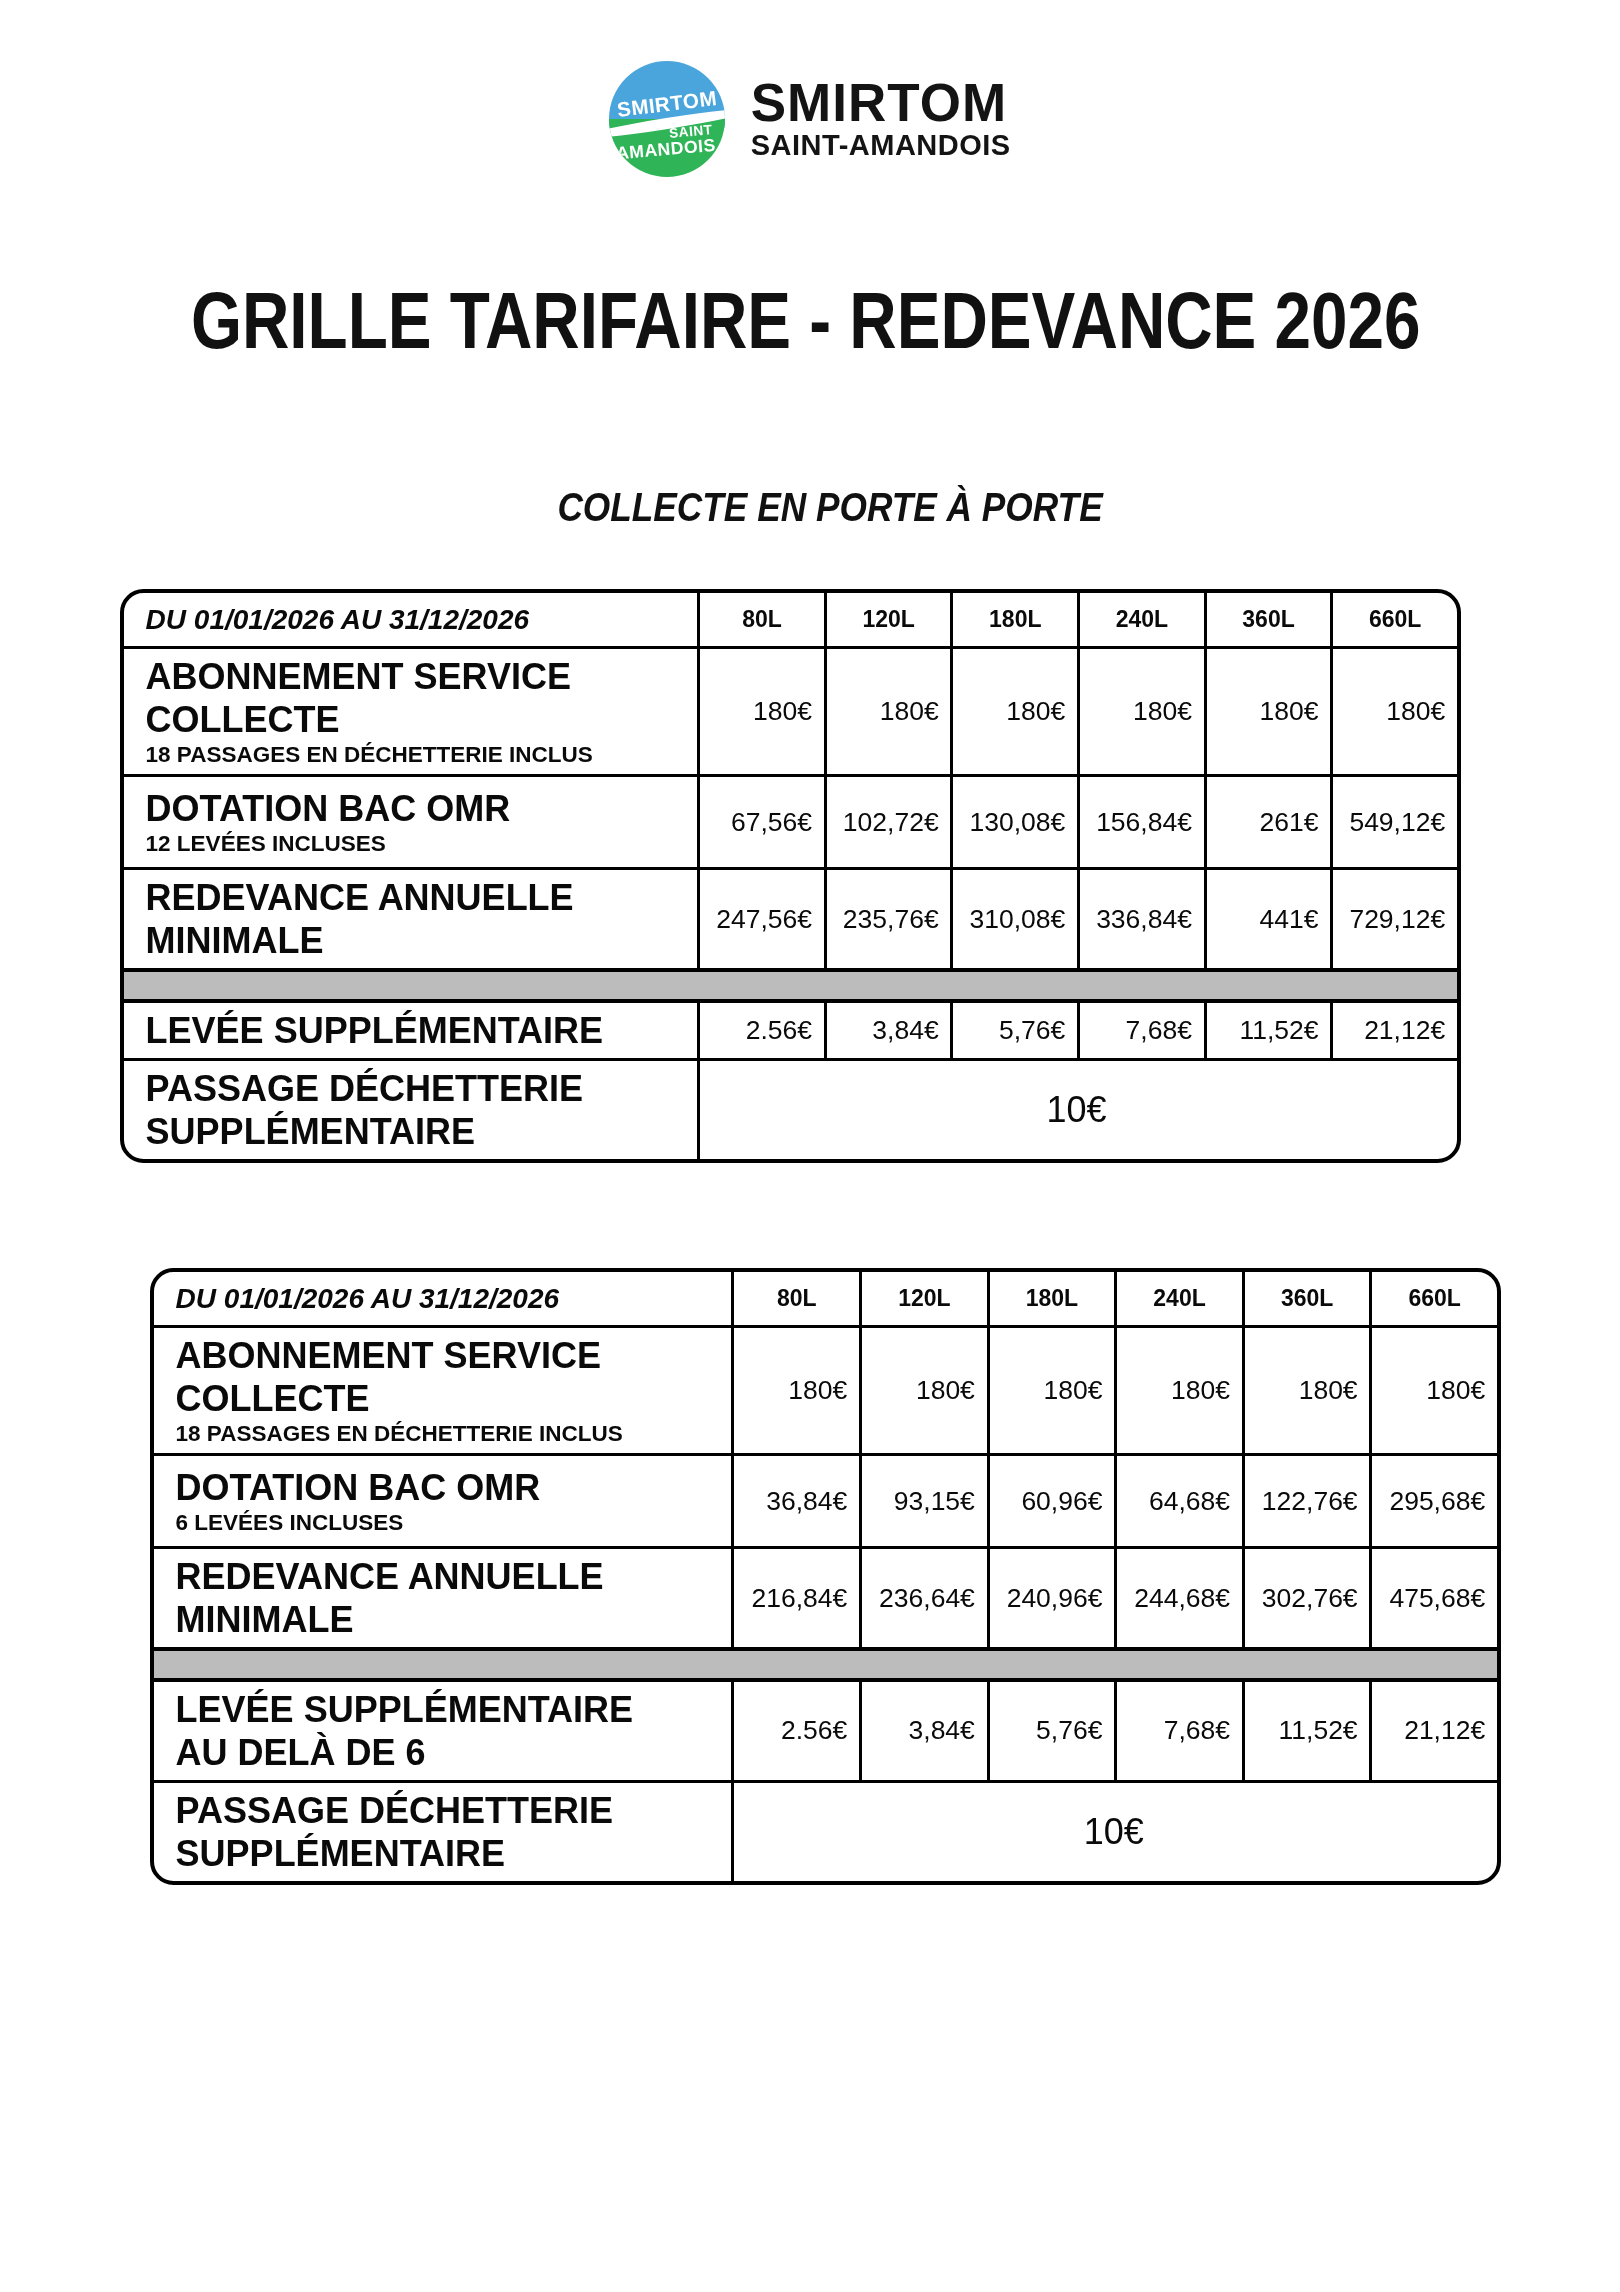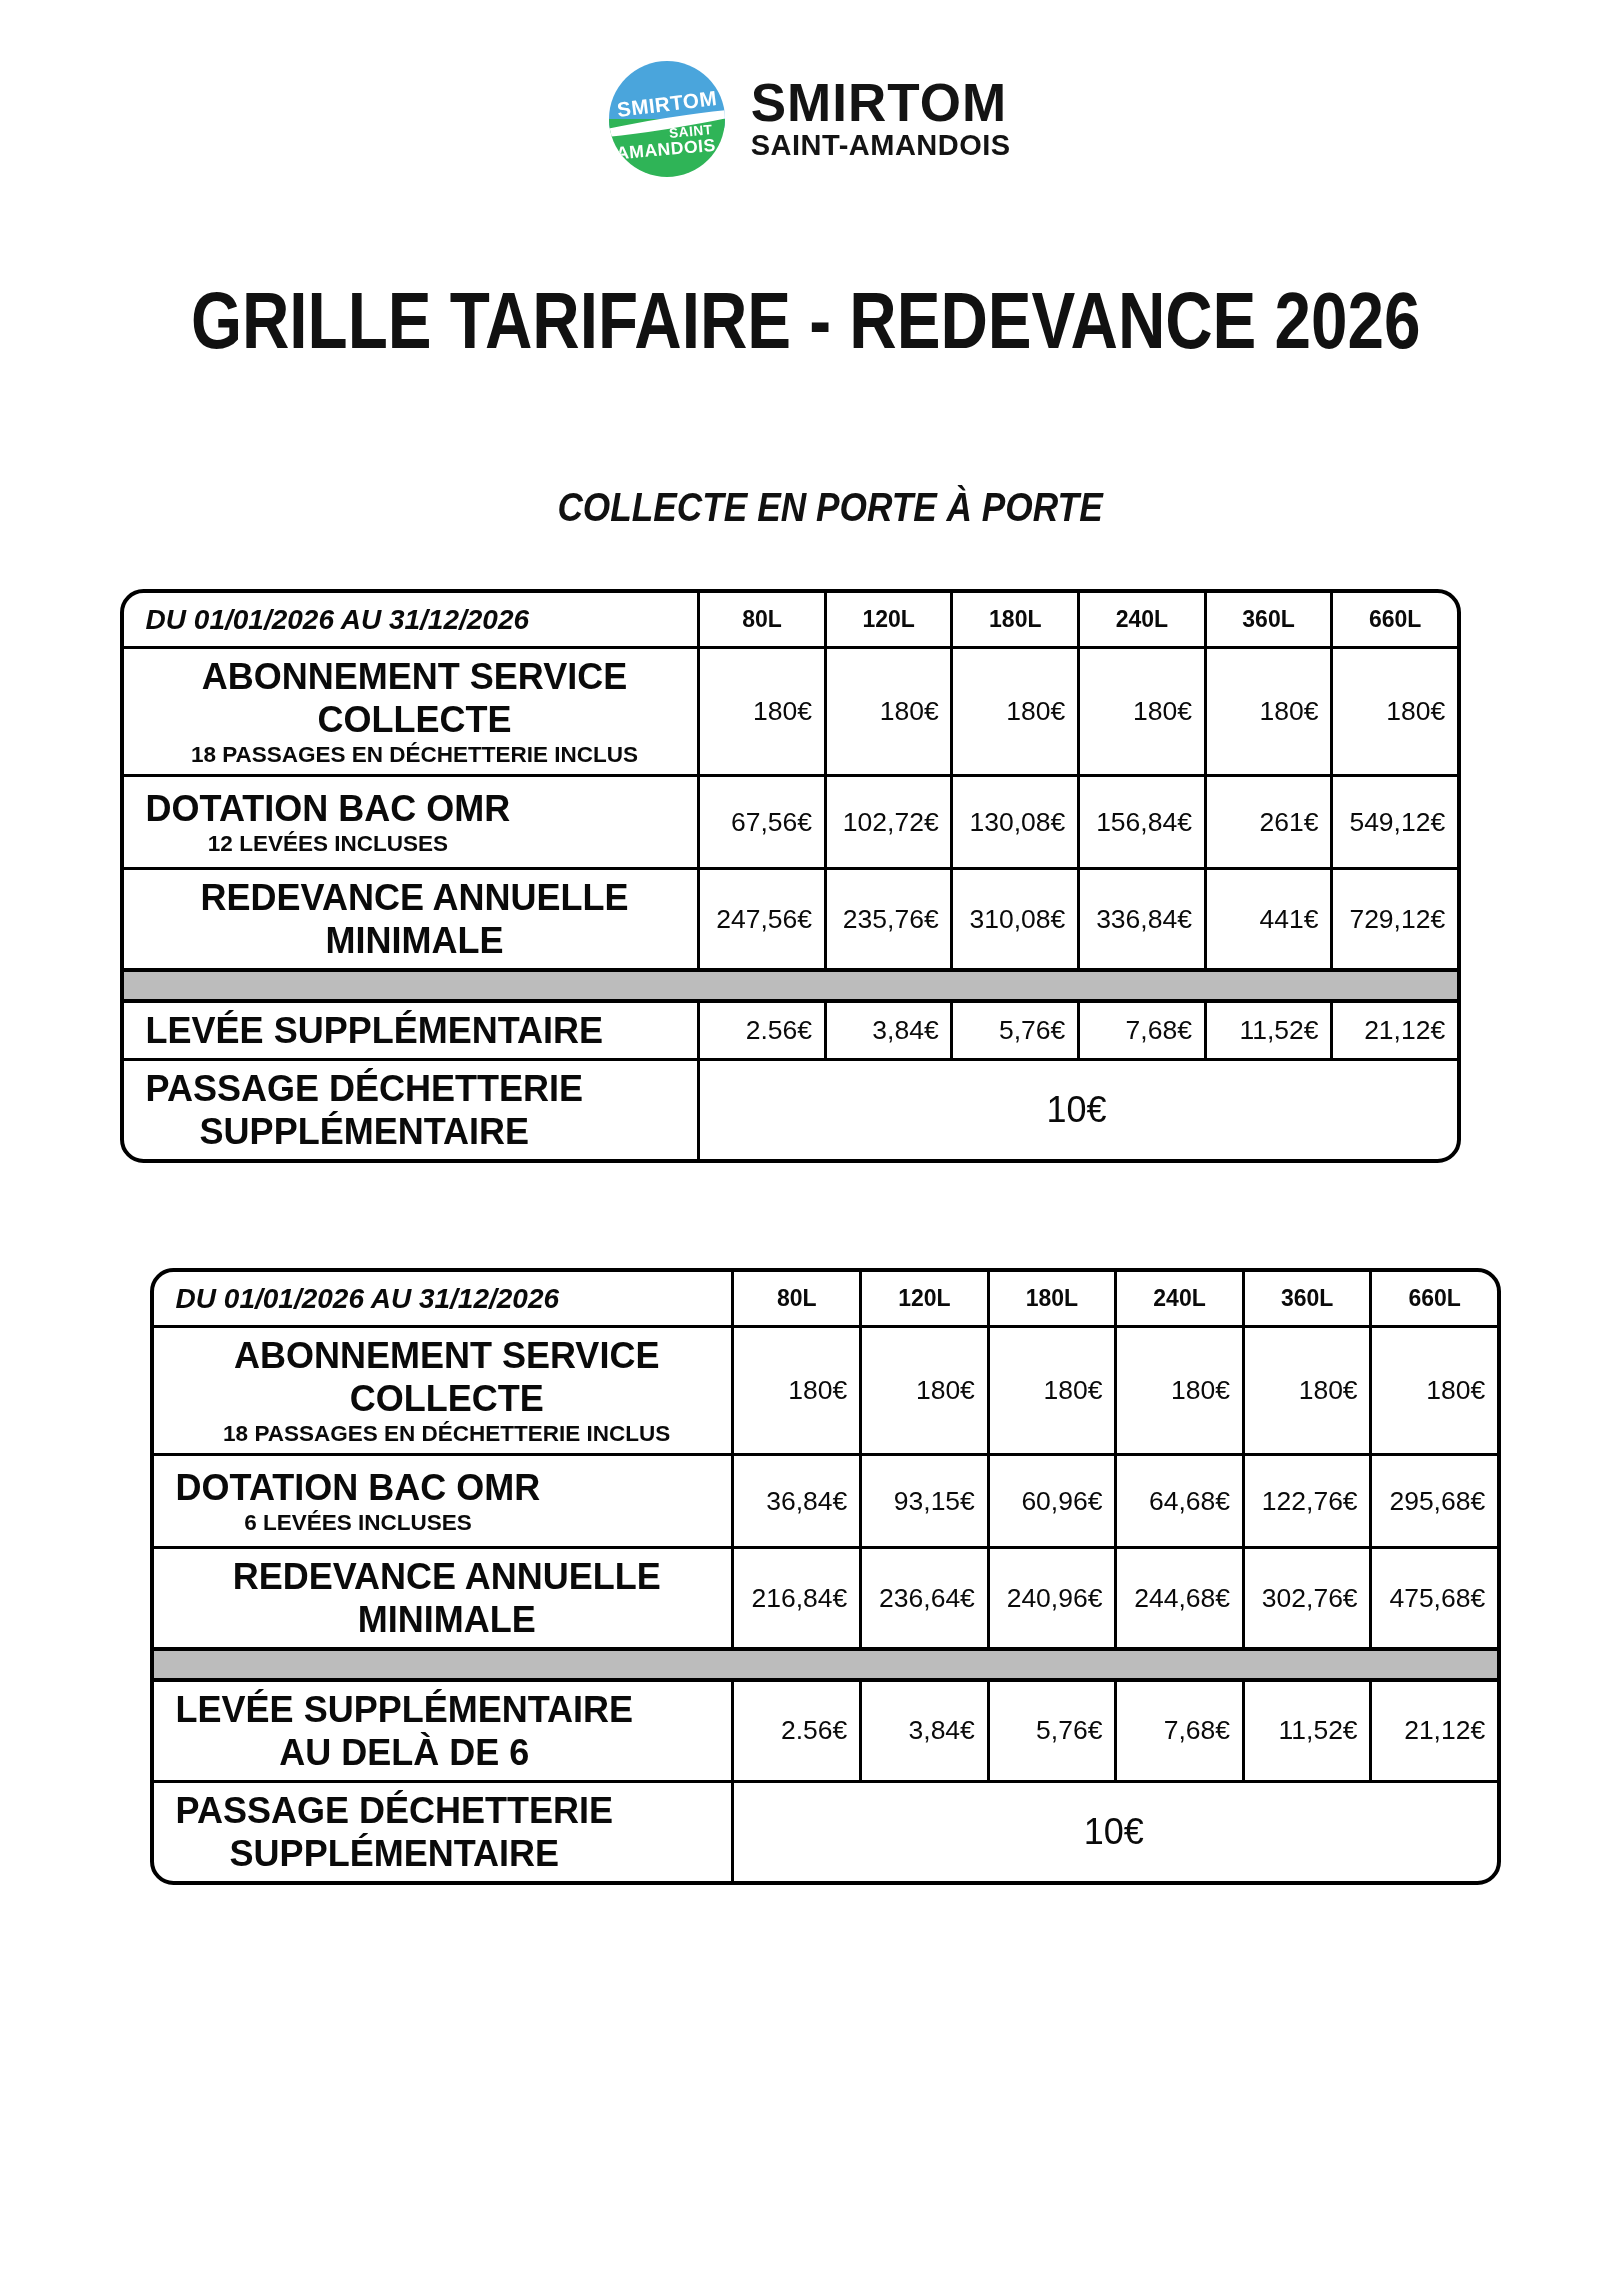--- a/index.html
+++ b/index.html
@@ -34,21 +34,21 @@
   .tbl1{top:589px;left:120px;width:1341px;}
   .tbl2{top:1268px;left:150px;width:1351px;}
 
   .row{display:grid;grid-template-columns:43% repeat(6,1fr);border-top:3.9px solid #000;}
   .row.first{border-top:none;}
   .row.no-top{border-top:none;}
   .row.merged-row{grid-template-columns:43% 57%;}
 
   .cell{border-left:3.9px solid #000;display:flex;align-items:center;justify-content:flex-end;
         padding:5.9px 11.8px 5.9px 7.8px;font-size:26.5px;box-sizing:border-box;}
-  .cell:first-child{border-left:none;justify-content:flex-start;padding-left:21.6px;padding-right:13.7px;text-align:center;}
+  .cell:first-child{border-left:none;justify-content:flex-start;padding-left:21.6px;padding-right:13.7px;}
 
   .hrow .cell{justify-content:center;font-weight:700;font-size:23px;padding:7.8px 3.9px;}
   .hrow .cell:first-child{justify-content:flex-start;font-style:italic;font-size:28px;padding-left:21.6px;}
 
   .lblwrap{line-height:1.2;}
   .lbl{font-weight:700;font-size:36px;}
   .sub{font-weight:700;font-size:22.5px;}
 
   .h-head{min-height:53px;}
   .h-tall{min-height:96px;}

